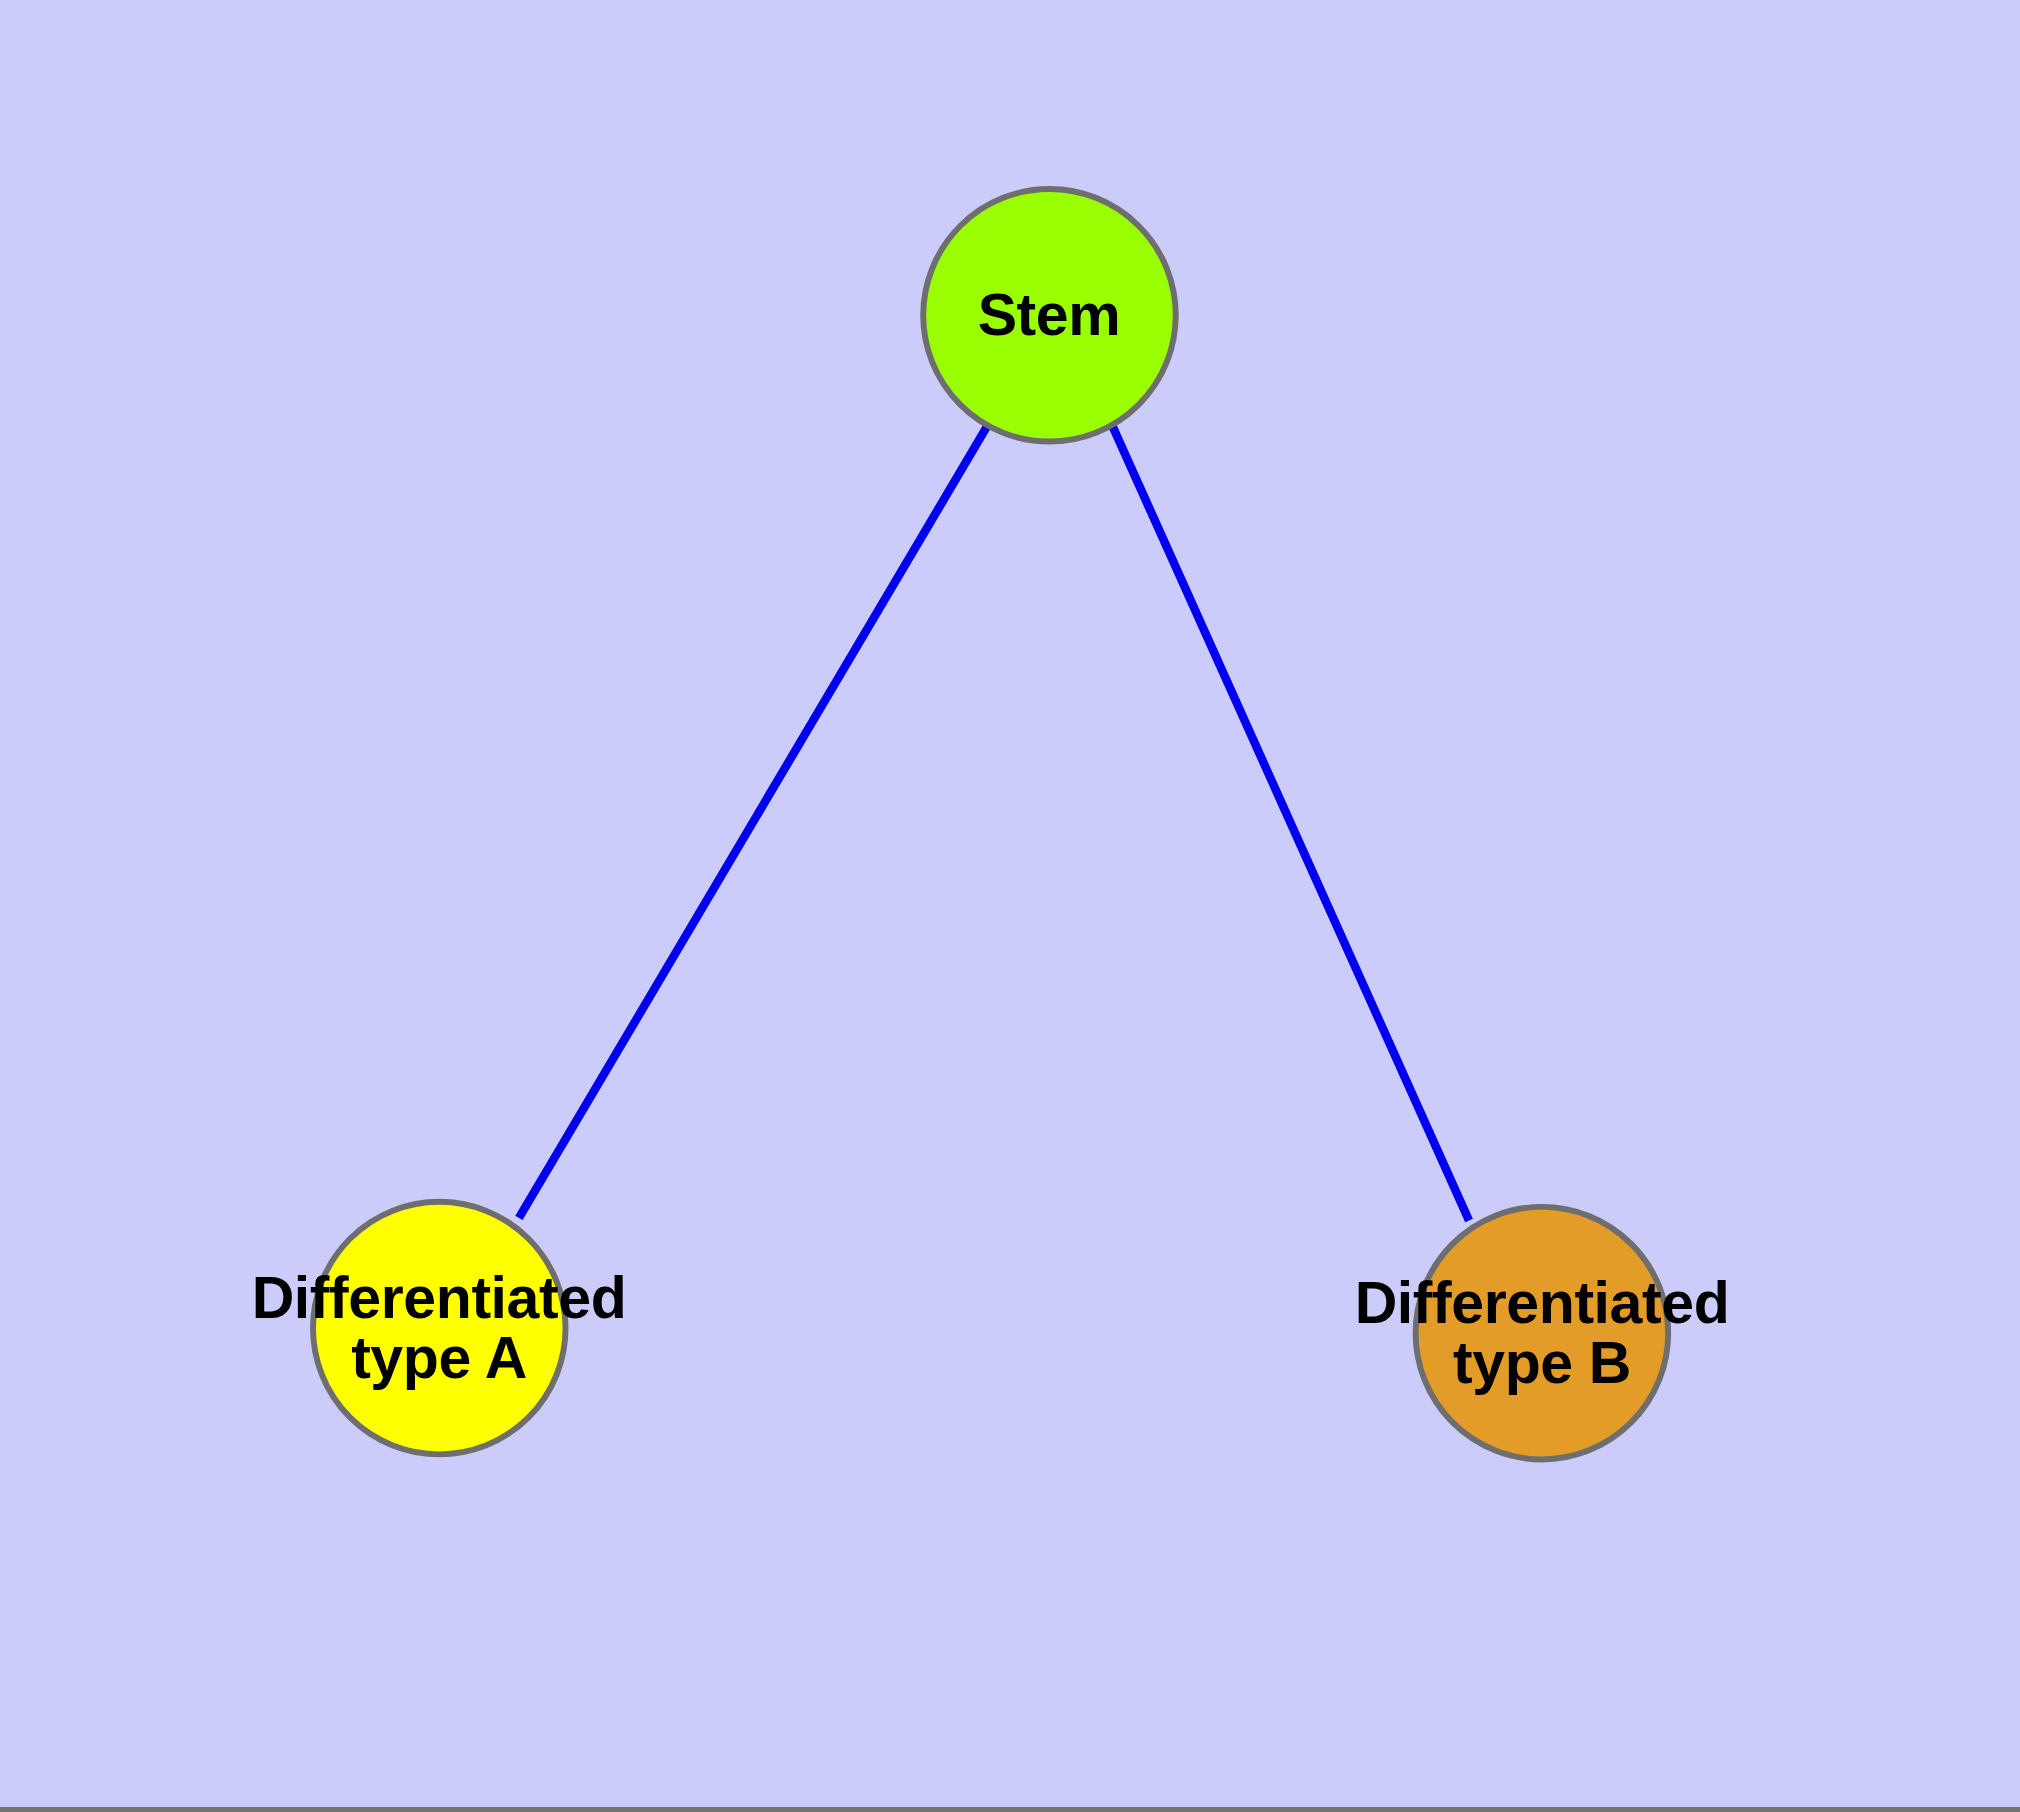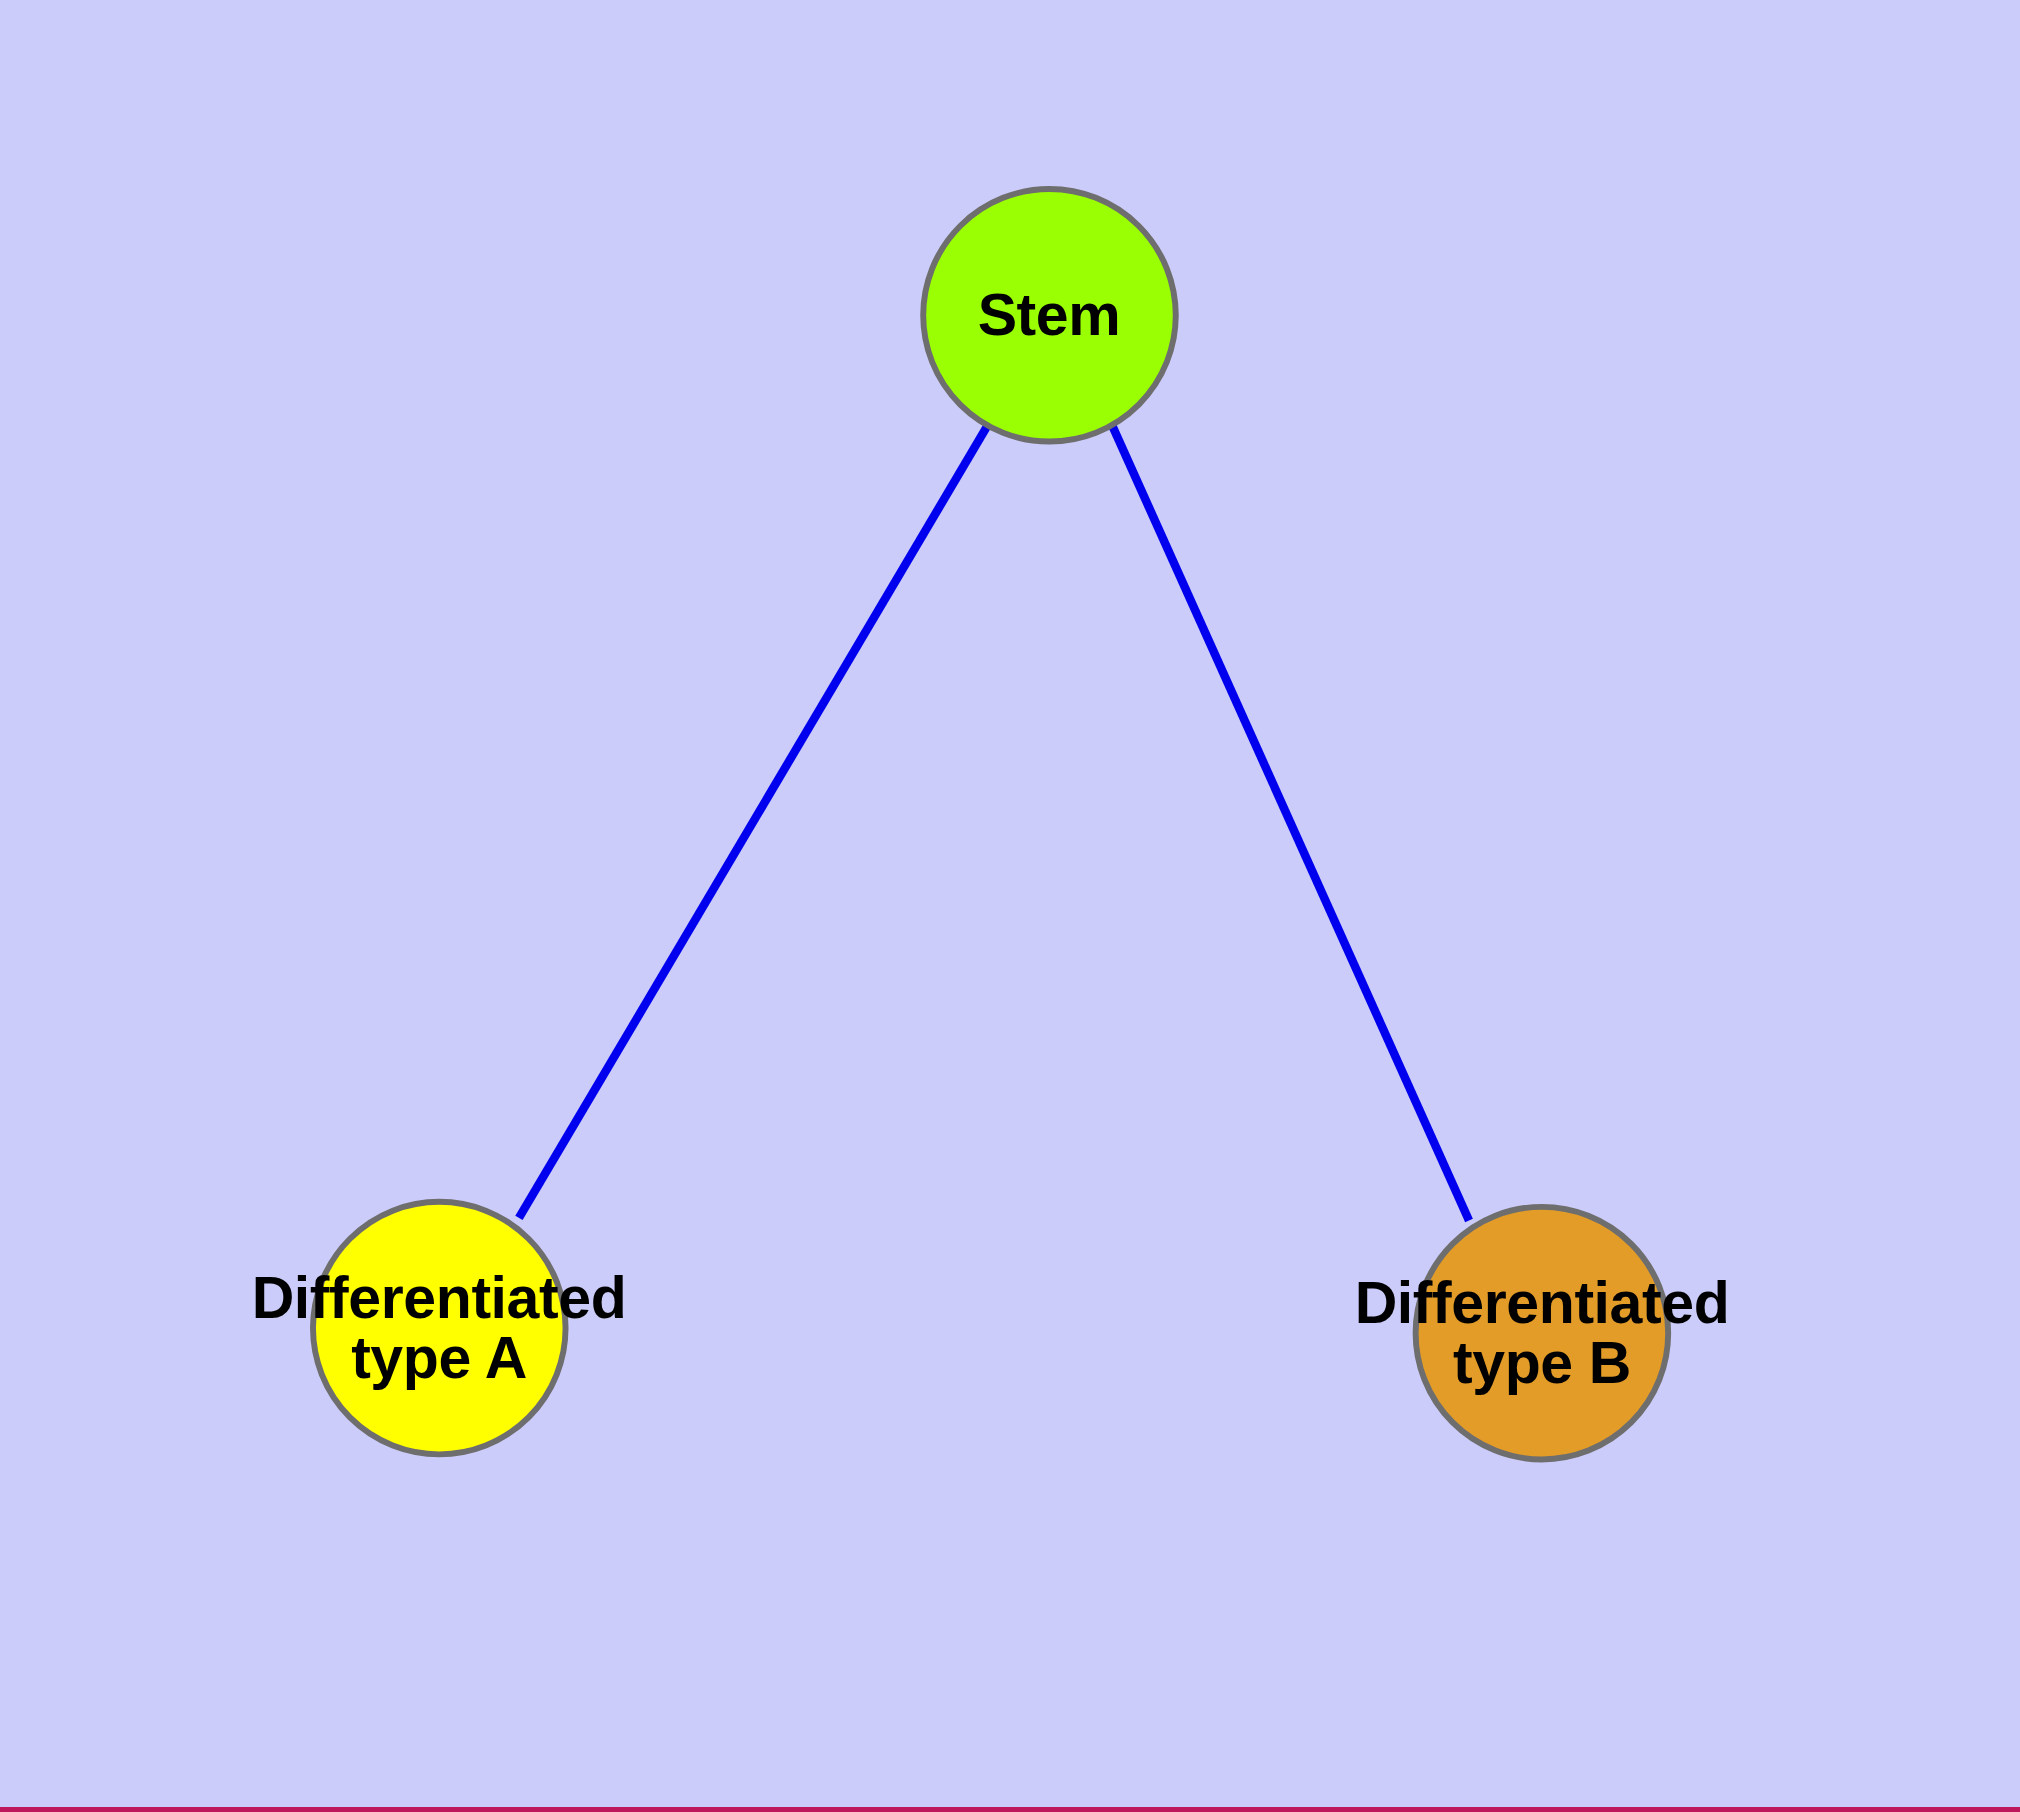--- a/index.html
+++ b/index.html
@@ -43,21 +43,21 @@
     line-height: 1.02;
     white-space: pre;
     letter-spacing: -0.4px;
     pointer-events: none;
     transform: translate(-50%, -50%);
   }
 </style>
 </head>
 <body>
 
-<div id="canvas" style="background: #be185d;">
+<div id="canvas" style="background: #737373;">
 
   <div id="plot-background" style="background: rgb(204, 204, 250);"></div>
 
   <svg id="graph-svg" viewBox="0 0 2384 2138" xmlns="http://www.w3.org/2000/svg">
     <g id="edges-layer">
       <line id="edge-0" x1="1165" y1="502" x2="612" y2="1437" stroke="#0000ee" stroke-width="10" stroke-linecap="butt"></line>
       <line id="edge-1" x1="1312" y1="502" x2="1733" y2="1440" stroke="#0000ee" stroke-width="10" stroke-linecap="butt"></line>
     </g>
     <g id="nodes-layer">
       <circle id="node-circle-0" cx="1238" cy="372" r="149" fill="#9aff02" stroke="#6e6e6e" stroke-width="7"></circle>

